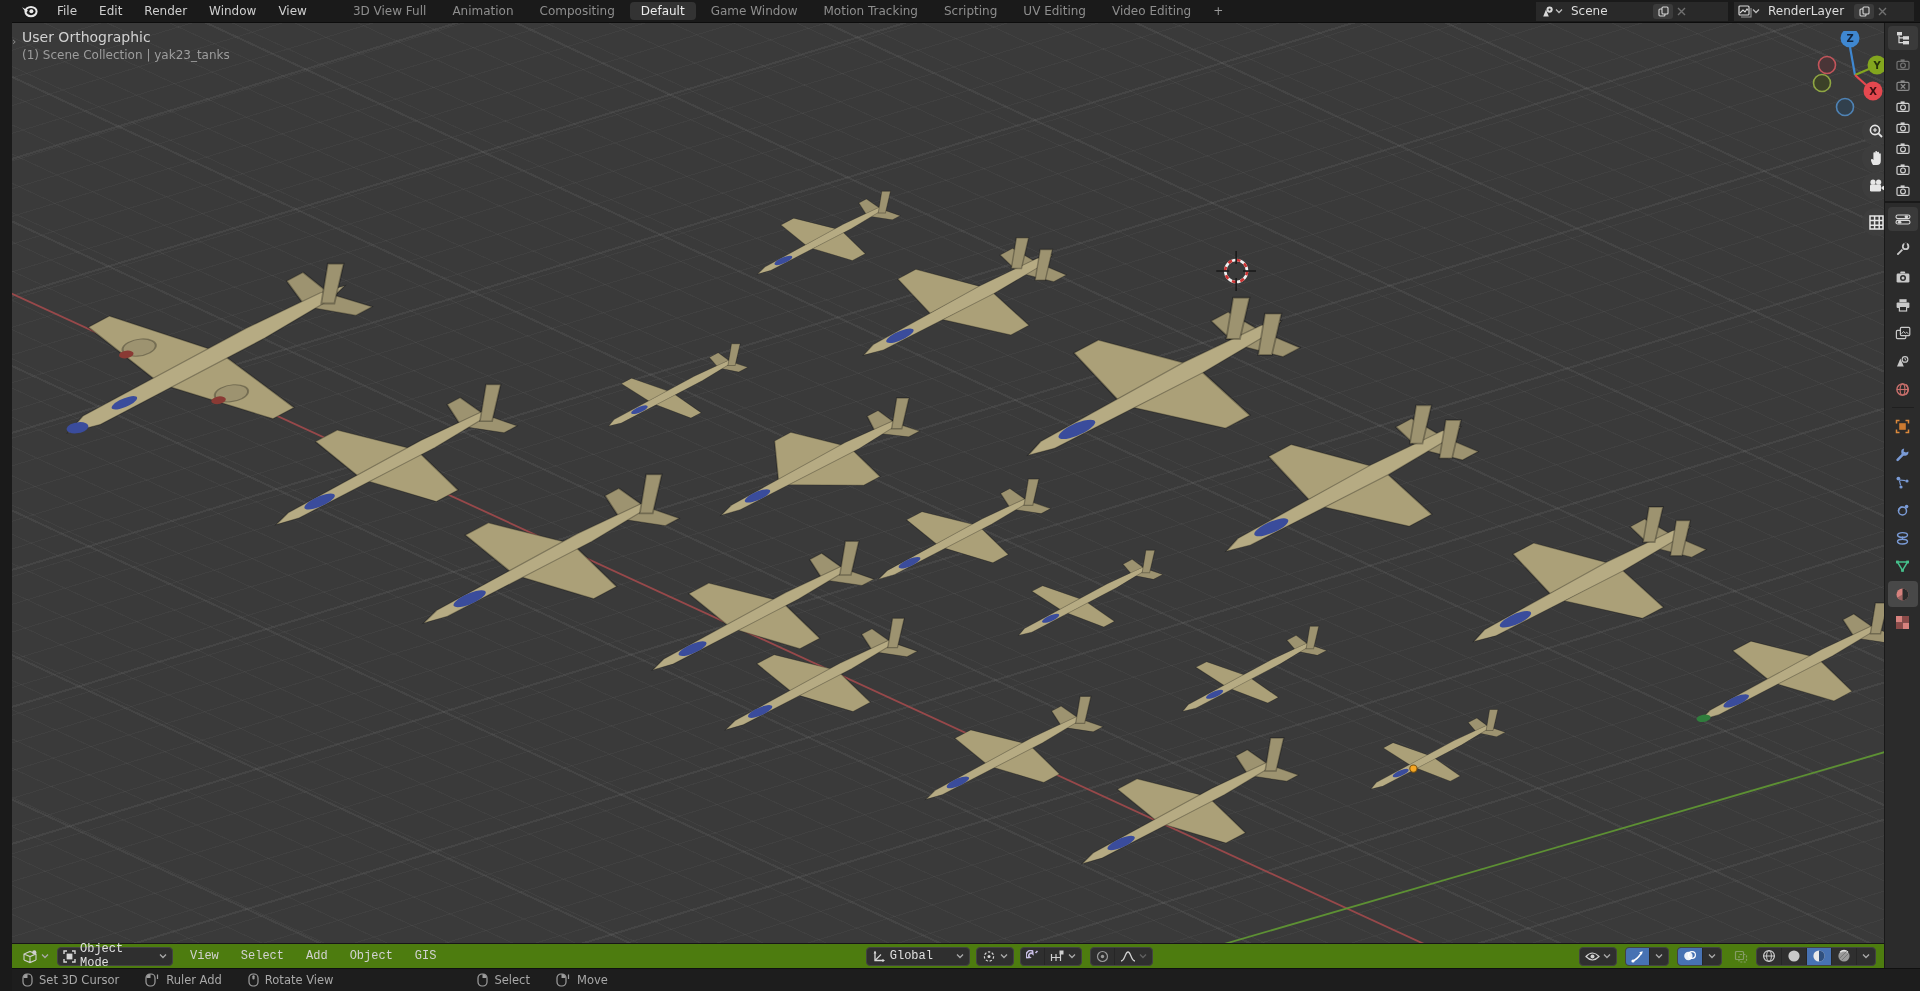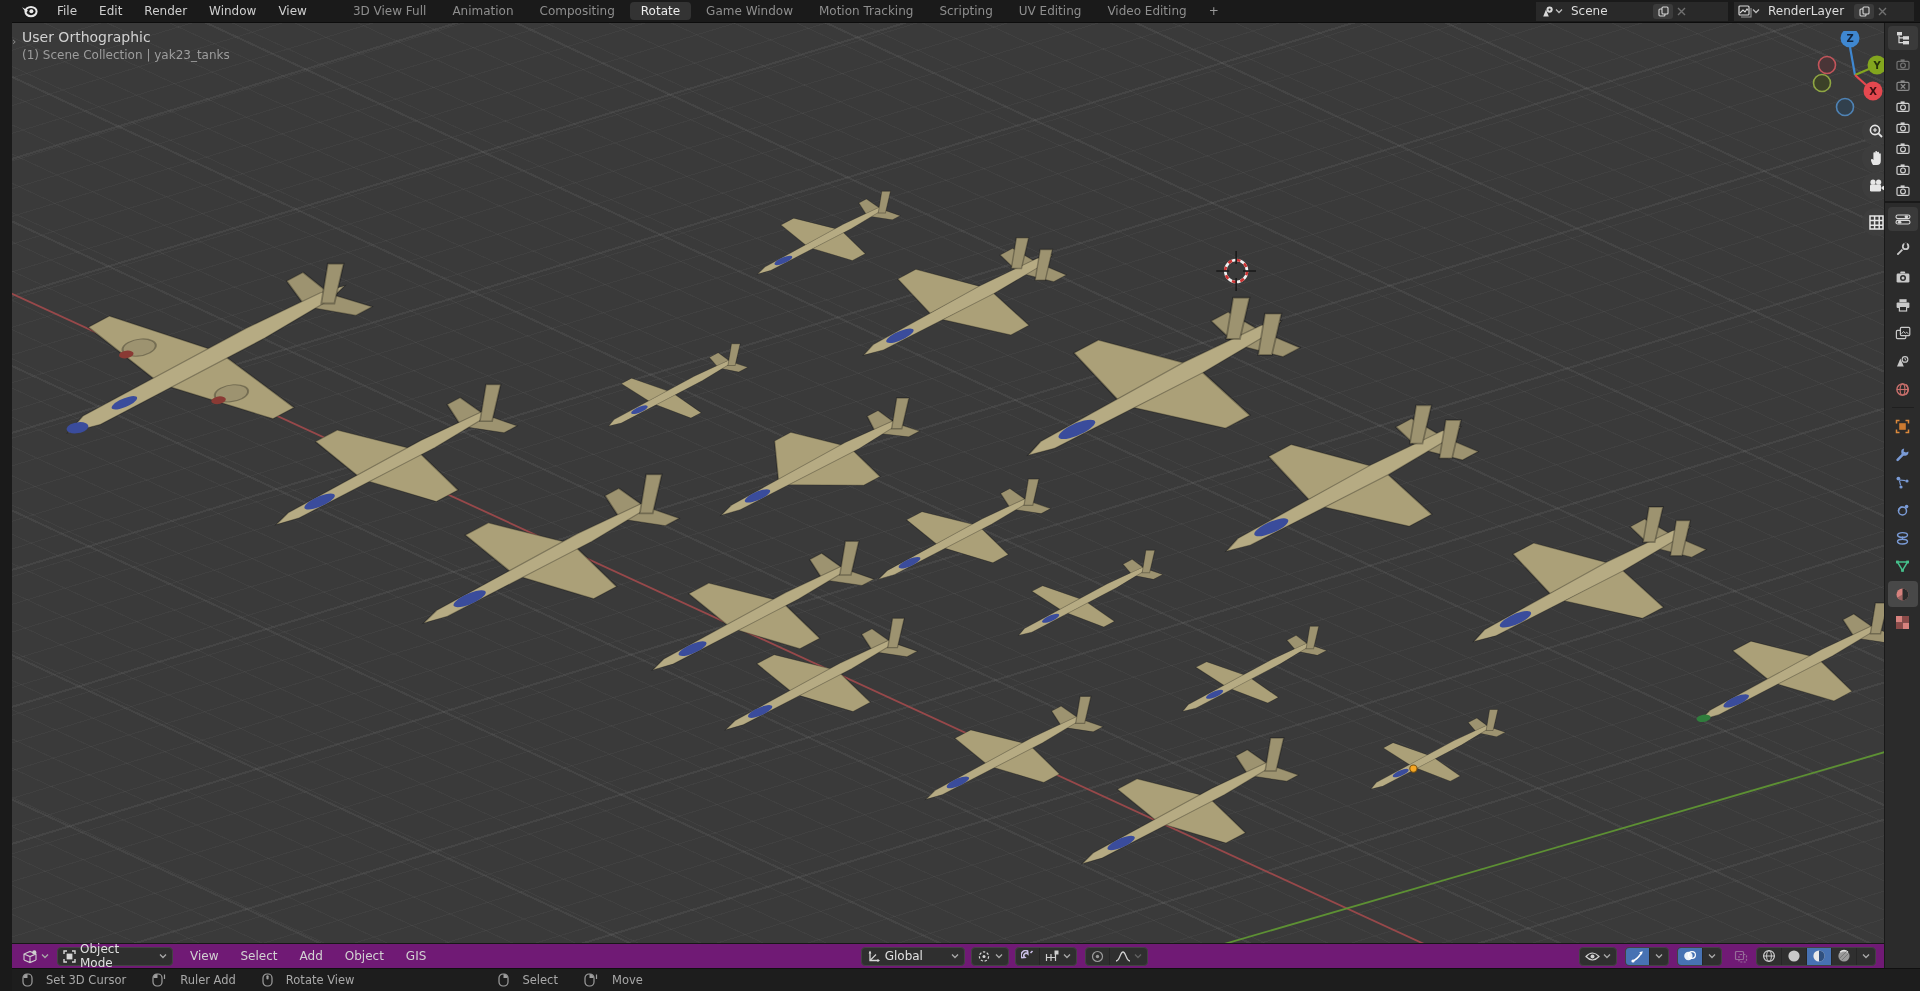--- a/index.html
+++ b/index.html
@@ -55,41 +55,41 @@
   .outliner-strip .row { height:21px; display:flex; align-items:center; justify-content:center; }
   .props-strip { flex:1; display:flex; flex-direction:column; align-items:center; padding-top:4px; }
   .ptab { width:30px; height:26px; display:flex; align-items:center; justify-content:center;
     border-radius:4px; margin:1px 0; }
   .ptab.active { background:#484848; }
   .ptab-sep { width:22px; height:1px; background:#1f1f1f; margin:4px 0; }
   .ed-sel { width:30px; height:24px; display:flex; align-items:center; justify-content:center;
     background:#3a3a3a; border-radius:4px; margin-bottom:4px; }
 
   
-  .vheader { flex:0 0 25px; background:#701a75; border-top:1px solid #171717;
-    display:flex; align-items:center; font-size:12px; color:#d6d6d6; padding:0 6px; }
+  .vheader { flex:0 0 25px; background:#4d7c0f; border-top:1px solid #171717;
+    display:flex; align-items:center; font-size:12px; color:#d6d6d6; padding:0 6px;font-family:Liberation Mono, monospace; }
   .vh-left, .vh-center, .vh-right { display:flex; align-items:center; }
   .vh-center { margin-left:auto; }
   .vh-right { margin-left:auto; }
   .btn-box { height:19px; background:#2f2f2f; border:1px solid #434343; border-radius:4px;
     display:flex; align-items:center; padding:0 5px; gap:4px; margin-right:6px; color:#e0e0e0; }
   .btn-flat { height:19px; display:flex; align-items:center; padding:0 4px; gap:3px; margin-right:4px; }
   .vh-menu { padding:0 11px; color:#d2d2d2; }
   .grp { display:flex; align-items:center; background:#2f2f2f; border:1px solid #434343;
     border-radius:4px; overflow:hidden; margin-right:8px; height:19px; }
   .grp .seg { display:flex; align-items:center; justify-content:center; height:100%;
     padding:0 5px; border-right:1px solid #262626; }
   .grp .seg:last-child { border-right:none; }
   .seg.on { background:#4772b3; }
   .chev { display:flex; align-items:center; }
 
   
   .statusbar { flex:0 0 23px; background:#1d1d1d; border-top:1px solid #101010;
     display:flex; align-items:center; font-size:11.5px; color:#a8a8a8; padding:0 10px; }
-  .hint { display:flex; align-items:center; gap:13px; margin-right:26px; }
+  .hint { display:flex; align-items:center; gap:6px; margin-right:26px; }
   .hint.gap-left { margin-left:118px; }
   .stats { margin-left:auto; color:#969696; }
 </style>
 </head>
 <body>
 
 <div class="app">
 
   <header class="topbar">
     <svg class="logo" width="17" height="14" viewBox="0 0 17 14">
@@ -101,21 +101,21 @@
       <span class="menu-item">File</span>
       <span class="menu-item">Edit</span>
       <span class="menu-item">Render</span>
       <span class="menu-item">Window</span>
       <span class="menu-item">View</span>
     </nav>
     <div class="workspaces">
       <span class="ws-tab">3D View Full</span>
       <span class="ws-tab">Animation</span>
       <span class="ws-tab">Compositing</span>
-      <span class="ws-tab active">Rotate</span>
+      <span class="ws-tab active">Default</span>
       <span class="ws-tab">Game Window</span>
       <span class="ws-tab">Motion Tracking</span>
       <span class="ws-tab">Scripting</span>
       <span class="ws-tab">UV Editing</span>
       <span class="ws-tab">Video Editing</span>
       <span class="ws-tab add-tab">+</span>
     </div>
     <div class="tb-spacer"></div>
     <div class="selector" style="width:192px">
       <svg width="15" height="13" viewBox="0 0 15 13">

